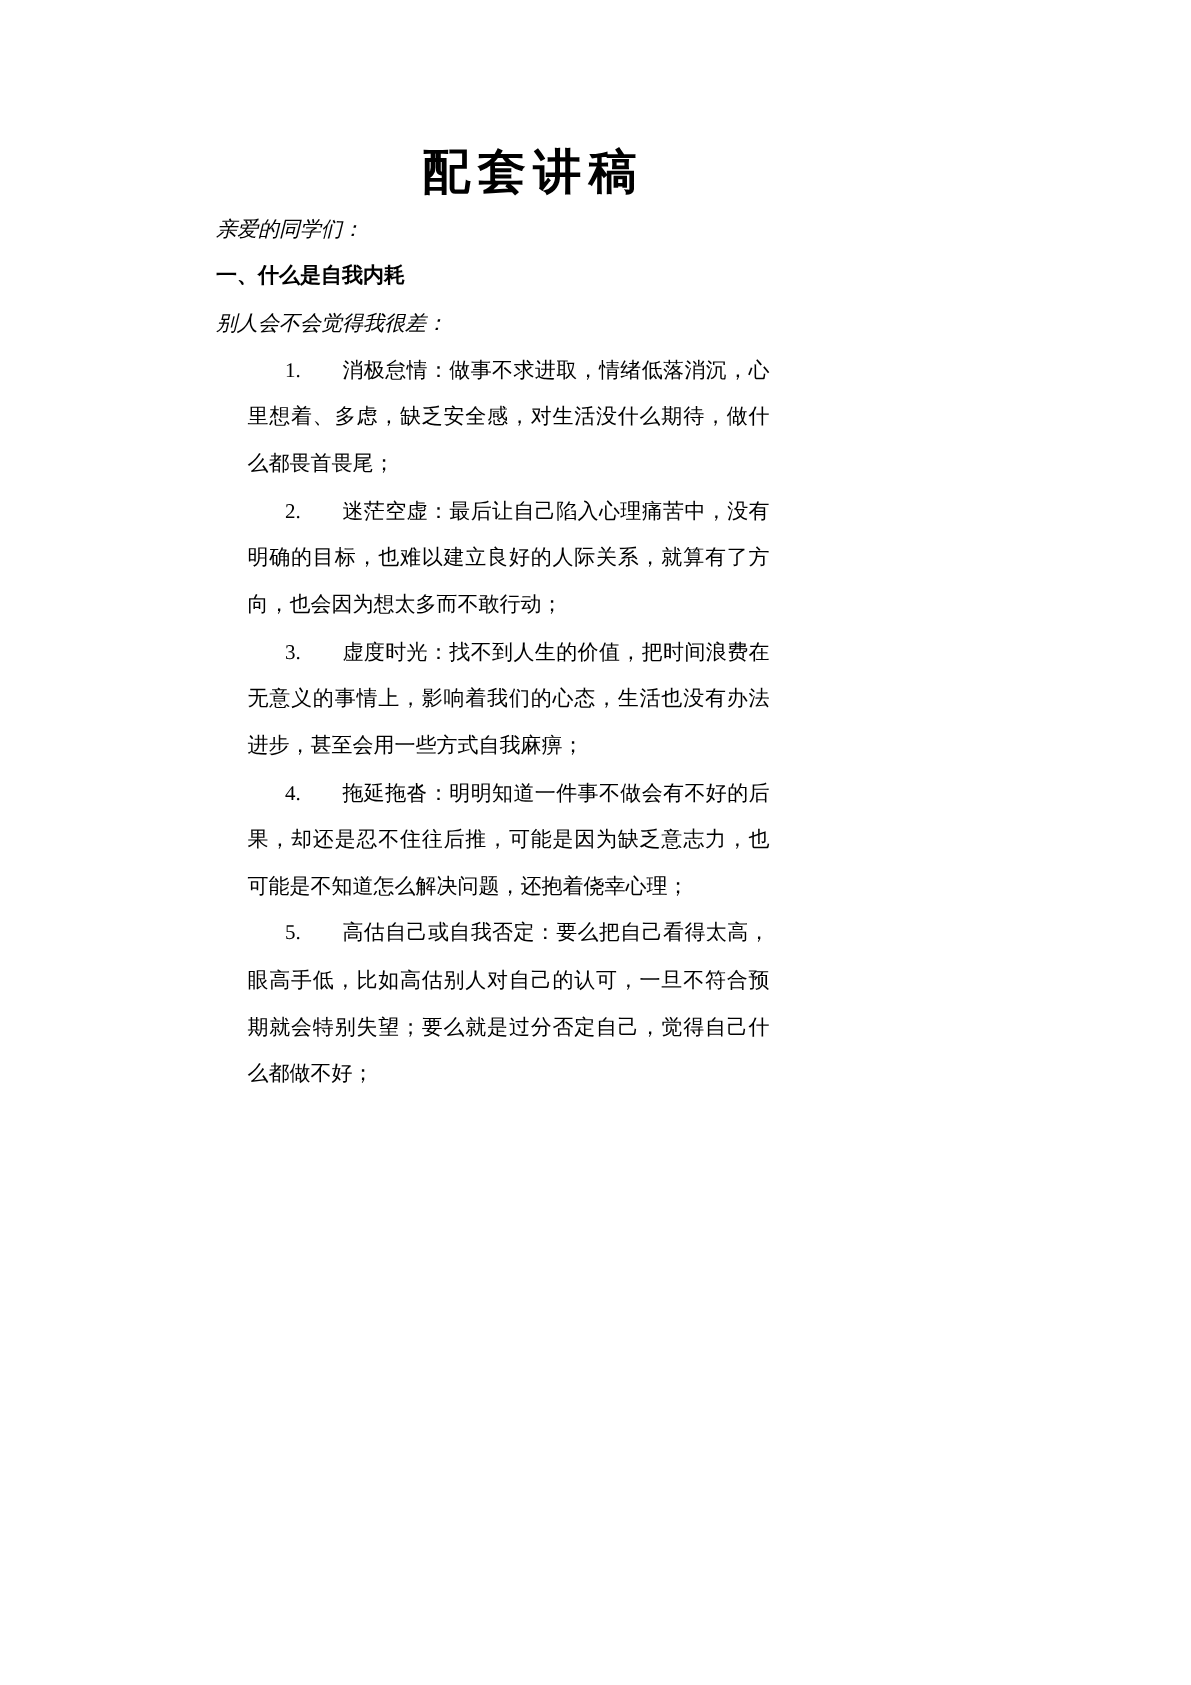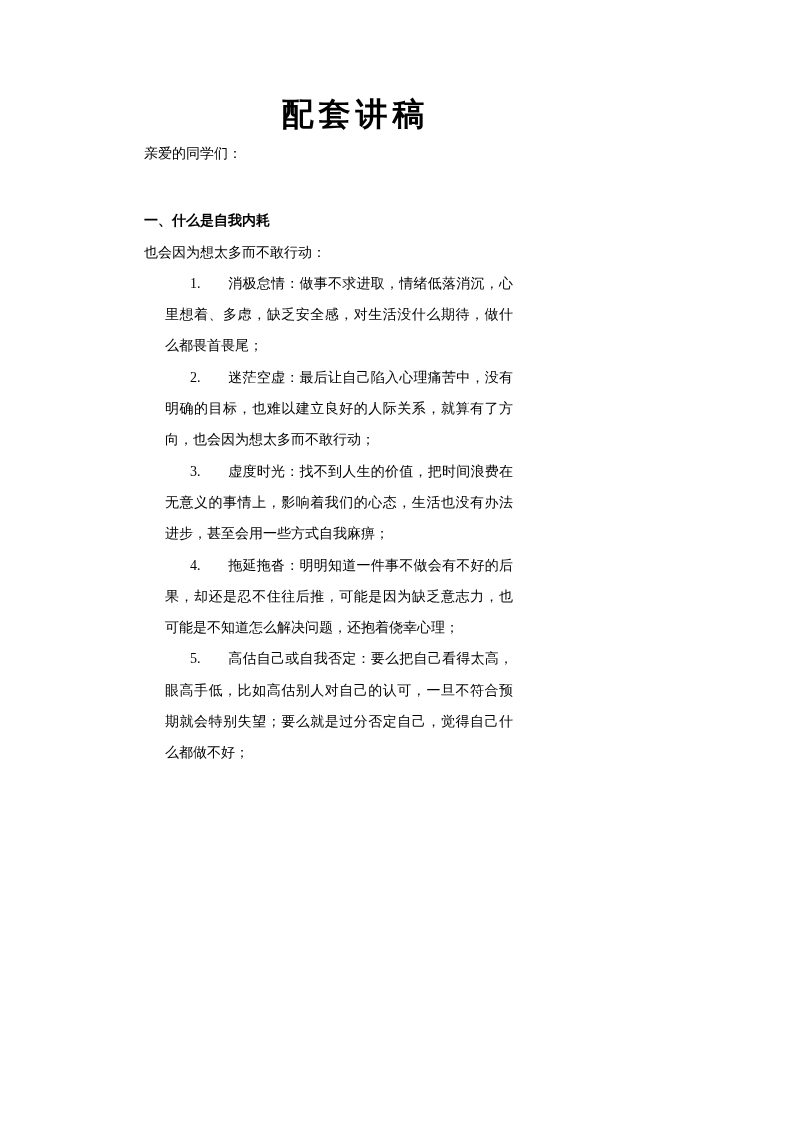--- a/index.html
+++ b/index.html
@@ -31,25 +31,25 @@
   }
   p {
     margin: 0;
     font-size: 14px;
     line-height: 31.3px;
     text-align: justify;
     color: #000000;
   }
   .indent {
     text-indent: 30px;
+    font-style: italic;
   }
   .heading {
     font-weight: 700;
     text-indent: 30px;
-    margin-top: 36px;
   }
   .list-item {
     margin-left: 51px;
     text-indent: 25px;
   }
   .list-item .num {
     display: inline-block;
     width: 38px;
     text-indent: 0;
   }
@@ -61,21 +61,21 @@
 
   <h1 class="doc-title">配套讲稿</h1>
 
   <p class="indent">亲爱的同学们：</p>
 
 
   <p class="heading">一、什么是自我内耗</p>
 
 
 
-  <p class="indent">也会因为想太多而不敢行动：</p>
+  <p class="indent">别人会不会觉得我很差：</p>
 
   <p class="list-item">
     <span class="num">1.</span><span>消极怠情：做事不求进取，情绪低落消沉，心里想着、多虑，缺乏安全感，对生活没什么期待，做什么都畏首畏尾；</span>
   </p>
 
   <p class="list-item">
     <span class="num">2.</span><span>迷茫空虚：最后让自己陷入心理痛苦中，没有明确的目标，也难以建立良好的人际关系，就算有了方向，也会因为想太多而不敢行动；</span>
   </p>
 
   <p class="list-item">

